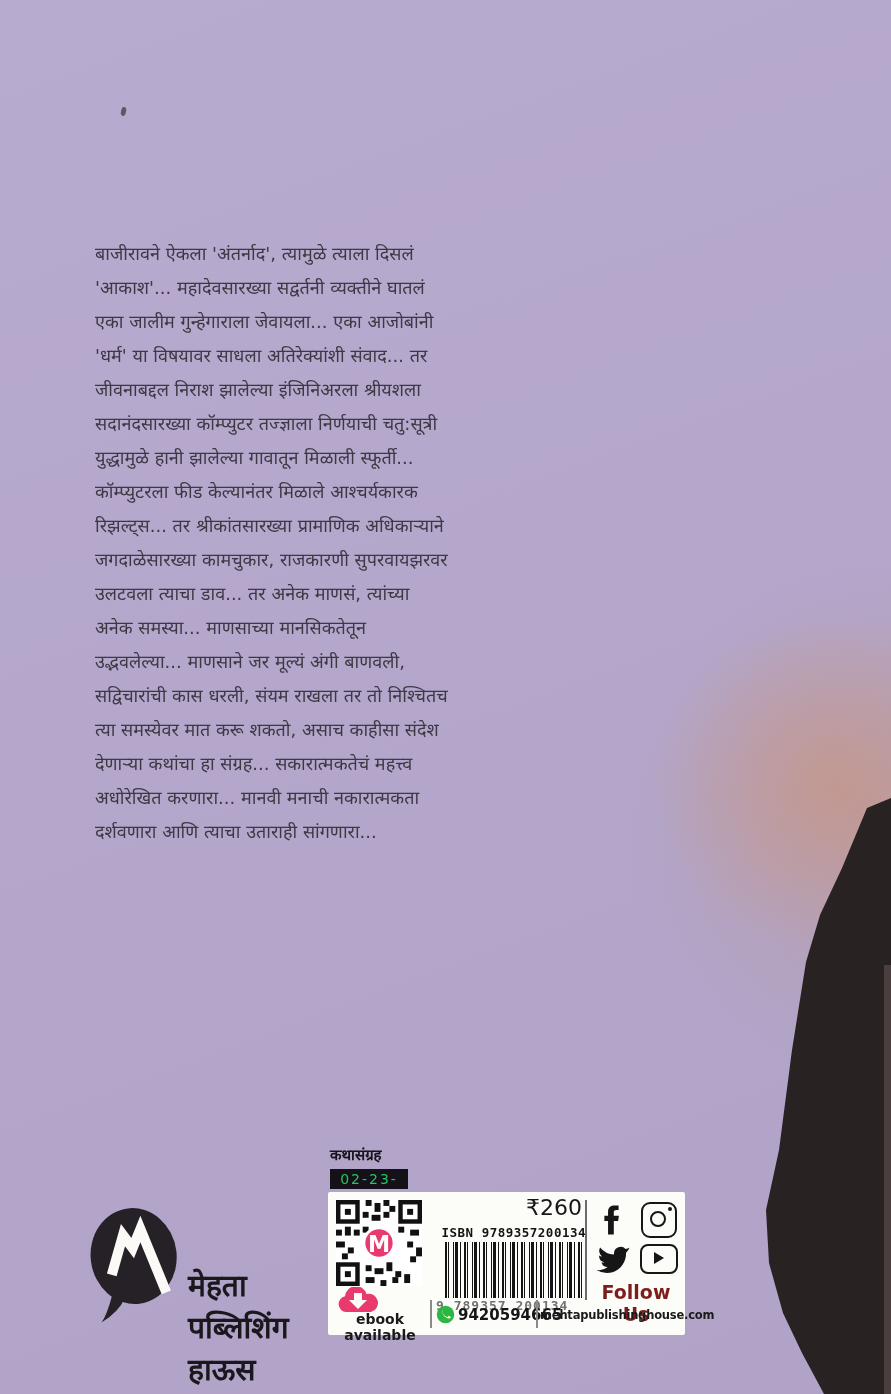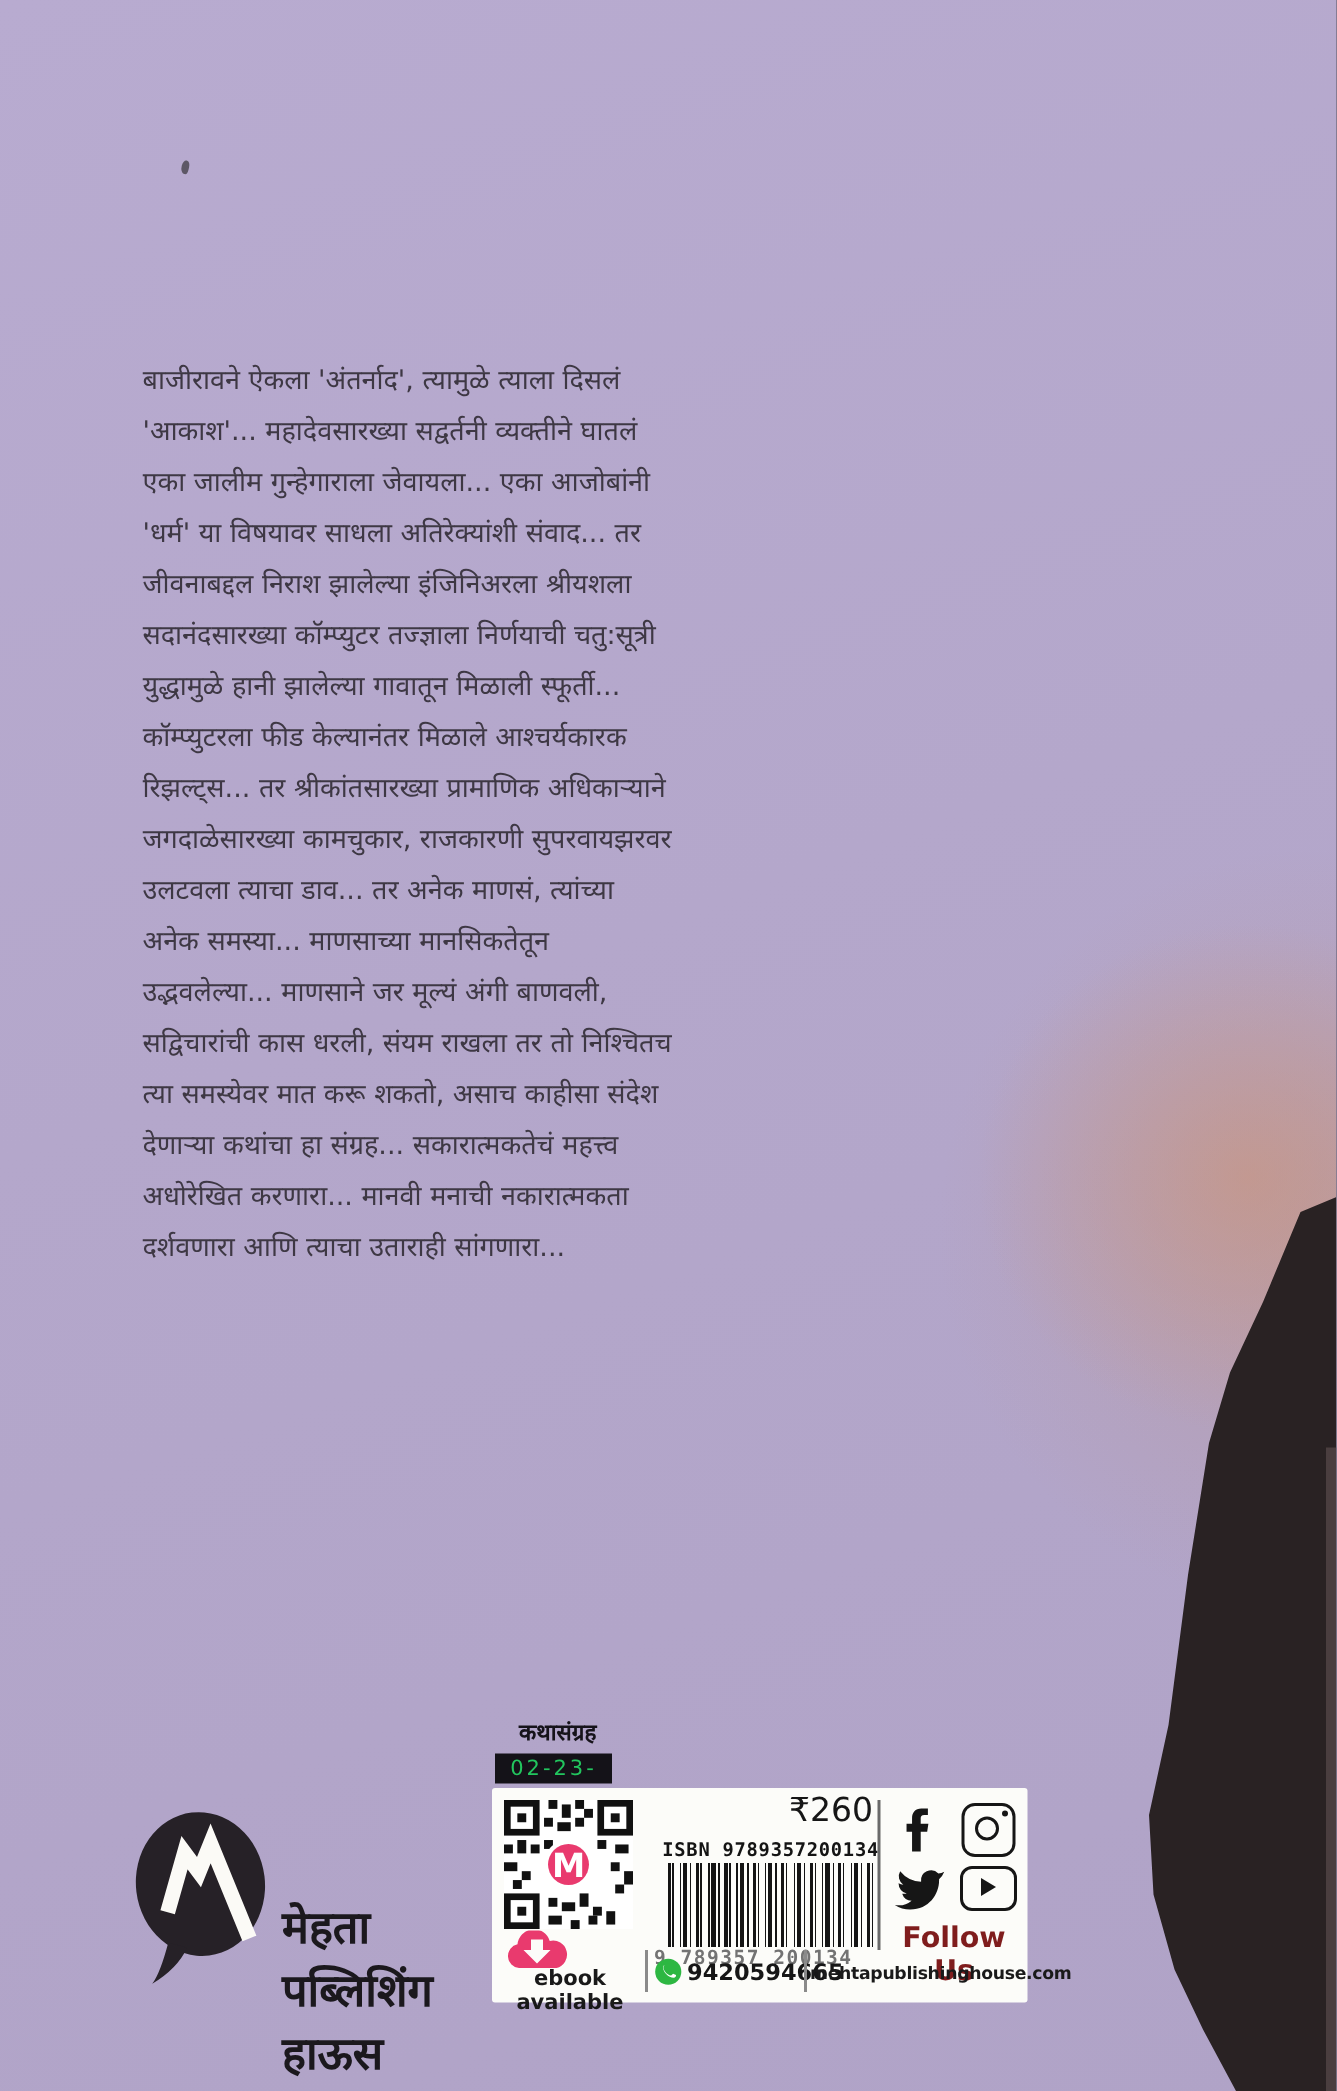--- a/index.html
+++ b/index.html
@@ -19,21 +19,21 @@
     clip-path:polygon(891px 798px,867px 808px,842px 868px,820px 915px,806px 962px,792px 1050px,779px 1150px,766px 1210px,769px 1263px,783px 1313px,802px 1353px,824px 1394px,891px 1394px);
   }
   .edge-strip{position:absolute;left:884px;top:965px;width:7px;height:429px;background:#4a3e3f;}
   .speck{position:absolute;left:121px;top:107px;width:5px;height:9px;background:#5d5766;border-radius:50% 50% 40% 60%;transform:rotate(14deg);}
 
   
   .blurb{position:absolute;left:95px;top:237px;width:508px;}
   .blurb p{margin:0;height:34px;line-height:34px;font-size:18px;color:#3e3844;white-space:nowrap;overflow:hidden;}
 
   
-  .genre-label{position:absolute;left:330px;top:1144px;font-size:15px;font-weight:bold;color:#16131a;margin-left:16px;}
+  .genre-label{position:absolute;left:330px;top:1144px;font-size:15px;font-weight:bold;color:#16131a;}
   .code-box{position:absolute;left:330px;top:1169px;width:78px;height:20px;background:#141218;color:#22c55e;
     font-size:14px;font-weight:normal;letter-spacing:2px;text-align:center;line-height:20px;}
 
   
   .logo-svg{position:absolute;left:86px;top:1204px;}
   .publisher-name{position:absolute;left:188px;top:1265px;}
   .publisher-name p{margin:0;font-size:30px;font-weight:bold;line-height:42px;color:#1b181d;white-space:nowrap;}
 
   
   .panel{position:absolute;left:328px;top:1192px;width:357px;height:143px;background:#fcfcf9;border-radius:2px;}

